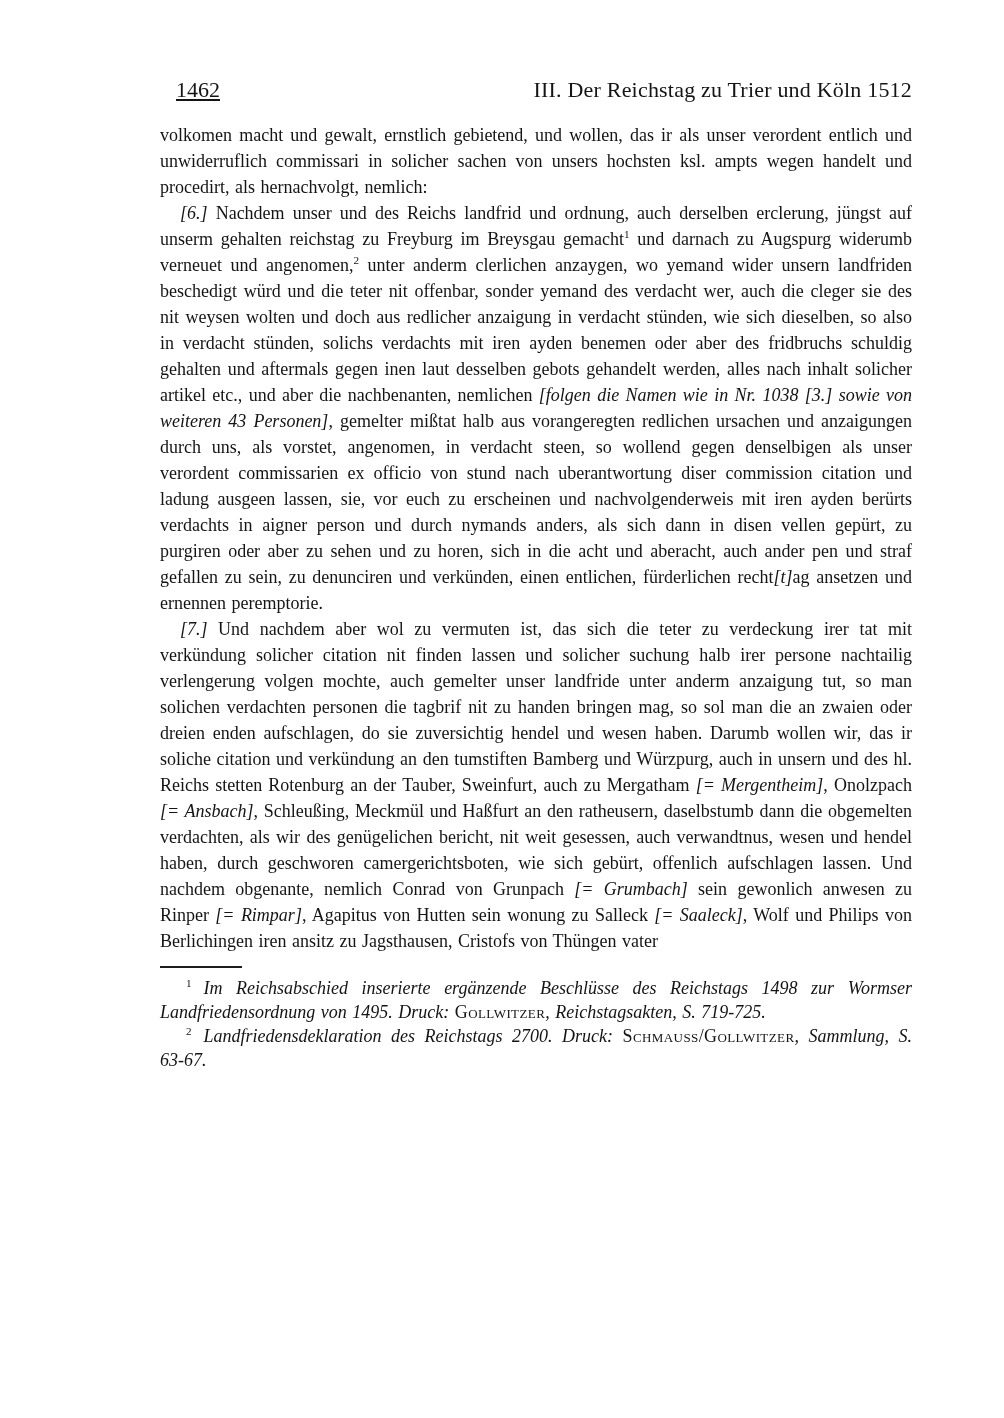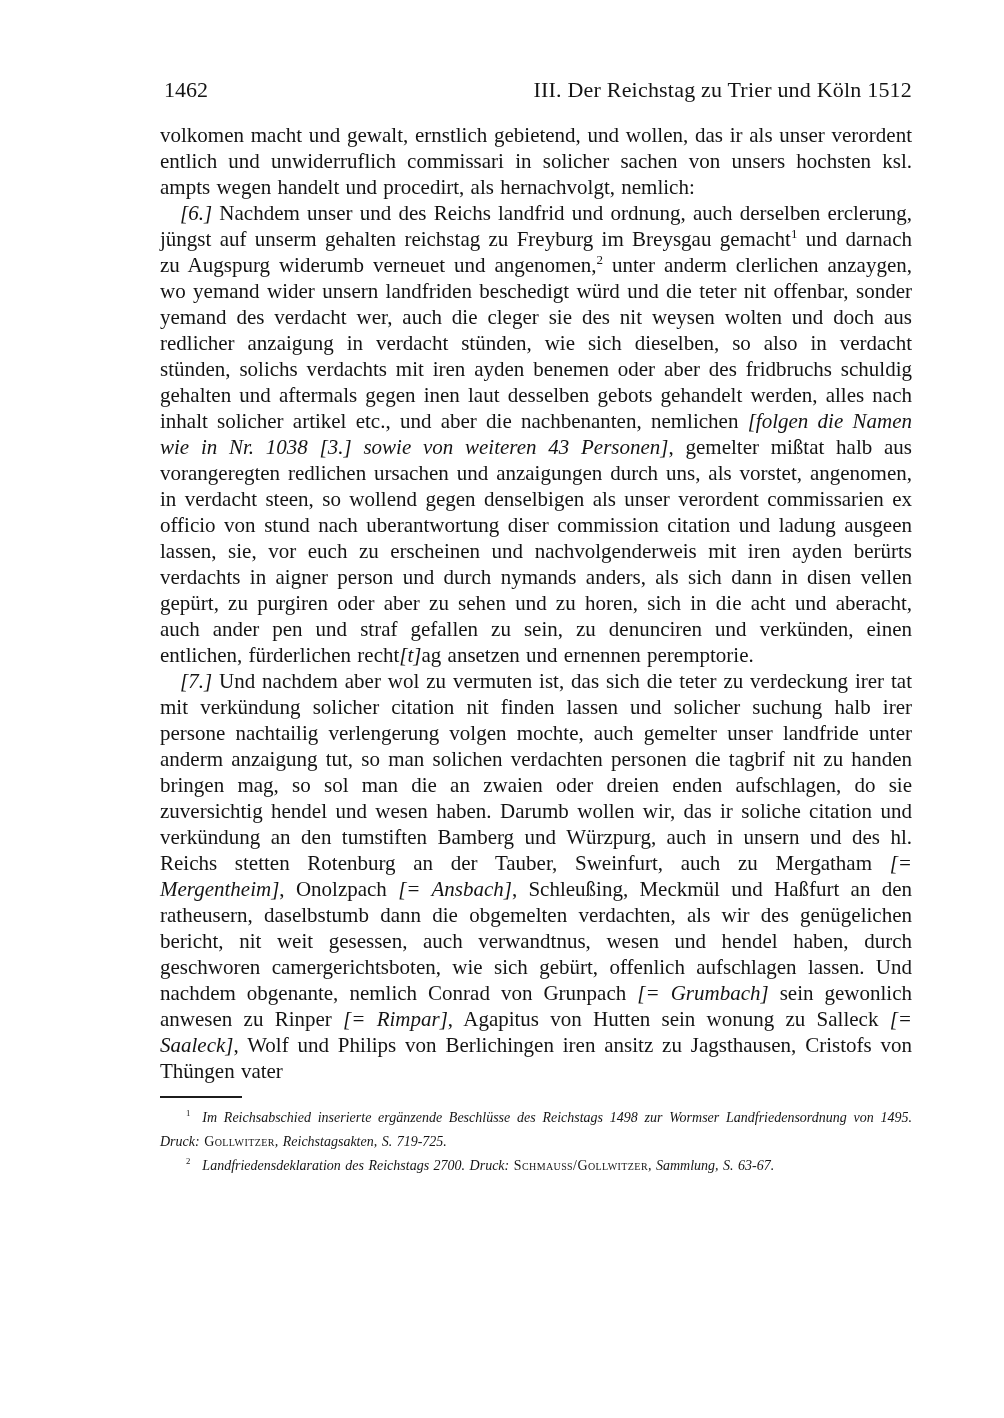--- a/index.html
+++ b/index.html
@@ -24,30 +24,31 @@
   }
   .page-header {
     position: relative;
     height: 28px;
     margin-bottom: 18px;
     font-size: 22px;
     line-height: 28px;
   }
   .page-number {
     position: absolute;
-    left: 4px;
+    left: 16px;
     top: 0;
+    text-decoration: underline;
   }
   .running-title {
     display: block;
     text-align: right;
     letter-spacing: 0.2px;
   }
   .text-block {
-    font-size: 21px;
+    font-size: 18px;
     line-height: 26px;
   }
   .text-block p.para {
     margin: 0;
     text-align: justify;
     word-spacing: 1px;
   }
   .text-block p.para.indent {
     text-indent: 20px;
   }
@@ -58,21 +59,21 @@
     line-height: 0;
     vertical-align: super;
   }
   .footnote-separator {
     width: 82px;
     border: none;
     border-top: 2px solid #1c1c1c;
     margin: 12px 0 8px 0;
   }
   .footnotes {
-    font-size: 14px;
+    font-size: 18px;
     line-height: 24px;
   }
   .footnotes p.footnote {
     margin: 0;
     text-align: justify;
     text-indent: 26px;
     word-spacing: 1px;
   }
   .footnotes sup.fn-marker {
     font-style: normal;

